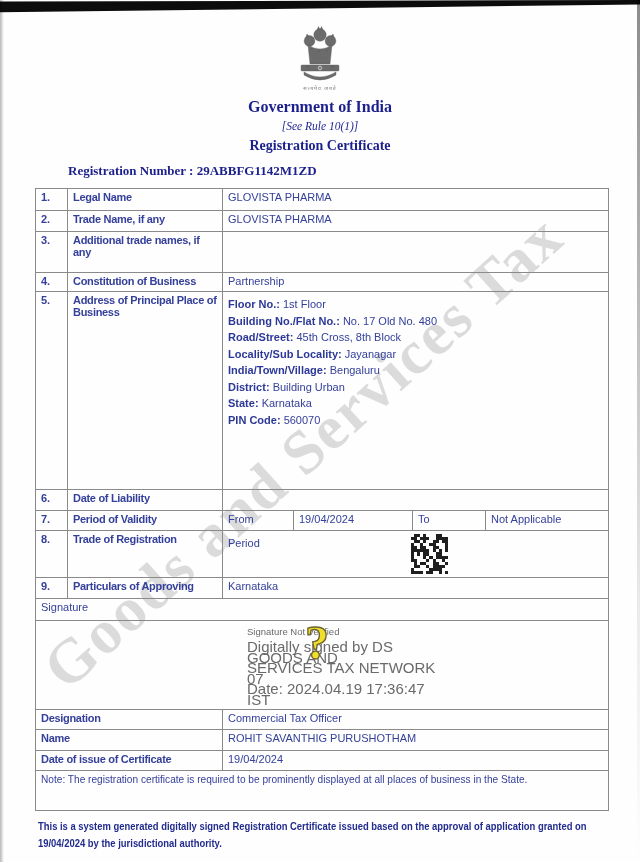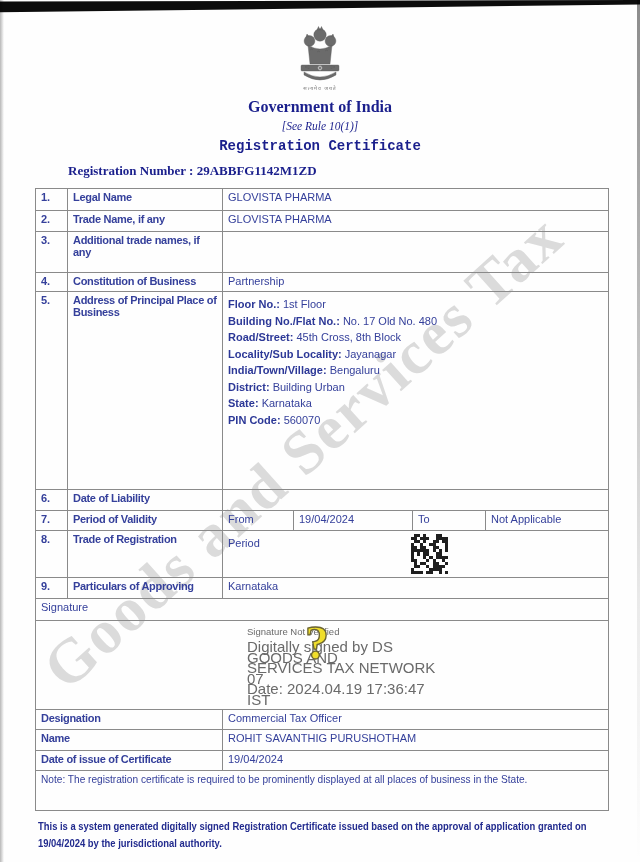--- a/index.html
+++ b/index.html
@@ -17,21 +17,21 @@
              font-family:"Liberation Serif",serif;font-weight:600;font-size:62px;letter-spacing:2px;
              color:rgba(125,125,125,.27);white-space:nowrap;z-index:0;pointer-events:none;}
   .content{position:relative;z-index:1;}
   
   .hdr{text-align:center;padding-top:26px;}
   .emblem{display:block;margin:0 auto;}
   .emblem-caption{font-size:5px;color:#777;letter-spacing:1px;margin-top:1px;}
   .t-gov {font-family:"Liberation Serif",serif;font-weight:bold;color:#1a1f8c;font-size:16px;margin-top:7px;}
   .t-form{font-family:"Liberation Serif",serif;font-weight:bold;color:#1a1f8c;font-size:13.5px;margin-top:6px;}
   .t-rule{font-family:"Liberation Serif",serif;font-style:italic;color:#1a1f8c;font-size:11.5px;margin-top:4px;}
-  .t-cert{font-family:Liberation Mono, monospace;font-weight:bold;color:#1a1f8c;font-size:14px;margin-top:6px;}
+  .t-cert{font-family:Liberation Serif, serif;font-weight:bold;color:#1a1f8c;font-size:14px;margin-top:6px;}
   .regline{font-family:"Liberation Serif",serif;font-weight:bold;color:#1a1f8c;font-size:13px;
            text-align:left;margin:9px 0 0 68px;}
   
   table.cert{border-collapse:collapse;table-layout:fixed;width:573px;margin:9px 0 0 35px;
              background:transparent;}
   table.cert td{border:1px solid #8a8a8a;padding:2px 5px;vertical-align:top;font-size:11px;
                 color:#35409b;overflow:hidden;}
   td.num{color:#2c3897;font-weight:bold;padding-left:8px;}
   td.lbl{color:#2c3897;font-weight:bold;letter-spacing:-0.3px;}
   td.val{color:#35409b;}

